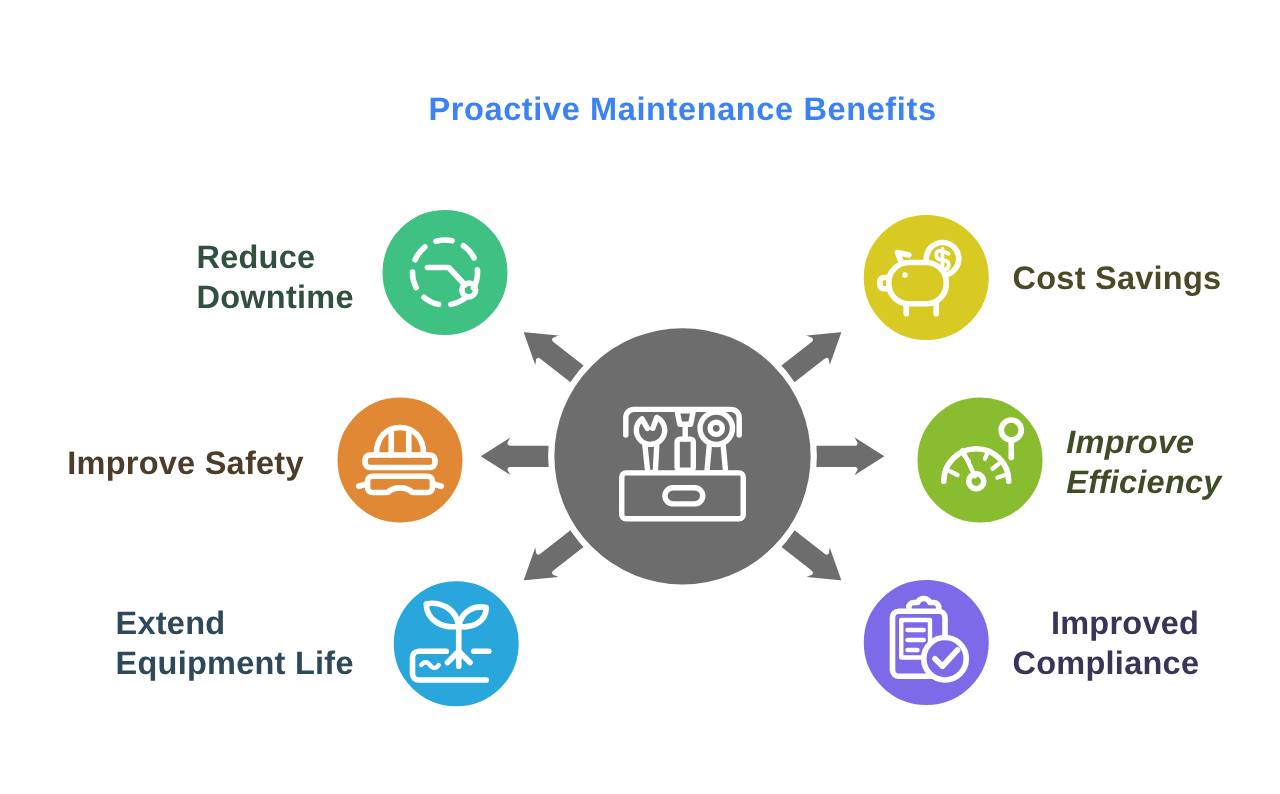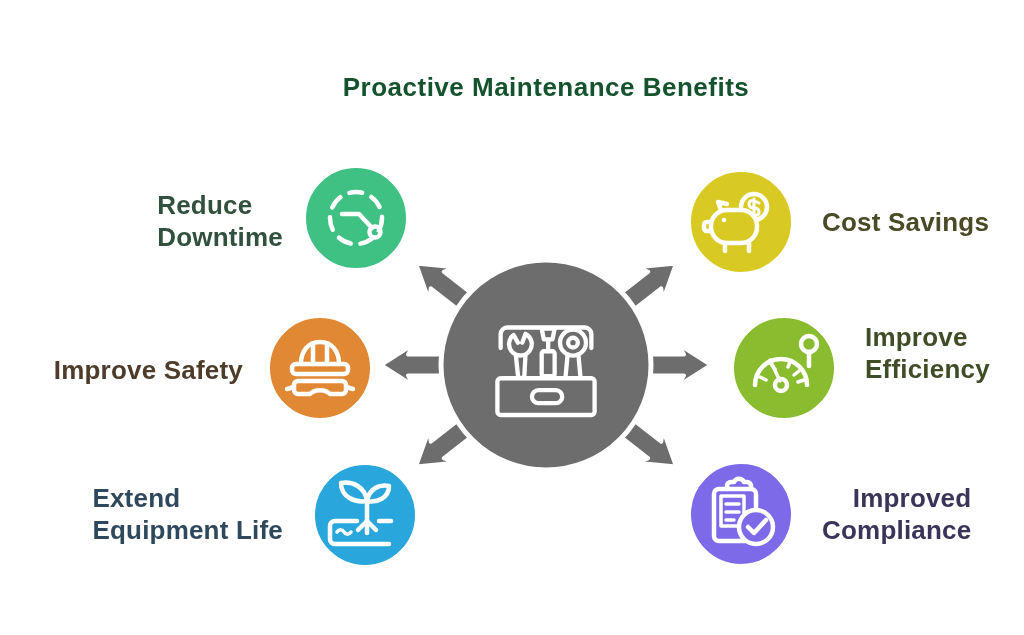--- a/index.html
+++ b/index.html
@@ -16,40 +16,40 @@
     position:absolute;box-sizing:border-box;width:110px;height:110px;
     border-radius:50%;border:5px solid #ffffff;
     display:flex;align-items:center;justify-content:center;
   }
   .benefit-circle svg{display:block;}
   .benefit-label{
     position:absolute;font-size:26px;line-height:32px;font-weight:700;
     white-space:pre-line;letter-spacing:0.2px;
   }
   .align-r{text-align:left;}
-  .align-l{text-align:left;margin-left:12px;}
+  .align-l{text-align:left;}
   .pos-reduce-downtime{right:741px;top:189px;}
   .pos-cost-savings{left:810px;top:206px;}
   .pos-improve-safety{right:781px;top:354px;}
-  .pos-improve-efficiency{left:853px;top:321px;}
+  .pos-improve-efficiency{left:853px;top:337px;font-style:italic;}
   .pos-extend-equipment-life{right:741px;top:482px;}
   .pos-improved-compliance{left:810px;top:482px;}
   .circ-reduce-downtime{left:301px;top:163px;}
   .circ-cost-savings{left:686px;top:167px;}
   .circ-improve-safety{left:265px;top:313px;}
   .circ-improve-efficiency{left:729px;top:313px;}
   .circ-extend-equipment-life{left:310px;top:460px;}
   .circ-improved-compliance{left:686px;top:459px;}
 </style>
 </head>
 <body>
 
 <div class="canvas">
 
-  <div class="title" style="color: #14532d;">Proactive Maintenance Benefits</div>
+  <div class="title" style="color: #3b82f6;">Proactive Maintenance Benefits</div>
 
   <svg class="hub-svg" width="360" height="360" viewBox="-180 -180 360 360">
     <g stroke="#ffffff" stroke-width="4" stroke-linejoin="round">
       <path d="M60,-10.5 L138,-10.5 L132,-21 L165,0 L132,21 L138,10.5 L60,10.5 Z" fill="#6d6d6d"></path>
       <path transform="rotate(180)" d="M60,-10.5 L138,-10.5 L132,-21 L165,0 L132,21 L138,10.5 L60,10.5 Z" fill="#6d6d6d"></path>
       <path transform="rotate(-38)" d="M60,-10.5 L138,-10.5 L132,-21 L165,0 L132,21 L138,10.5 L60,10.5 Z" fill="#6d6d6d"></path>
       <path transform="rotate(218)" d="M60,-10.5 L138,-10.5 L132,-21 L165,0 L132,21 L138,10.5 L60,10.5 Z" fill="#6d6d6d"></path>
       <path transform="rotate(38)" d="M60,-10.5 L138,-10.5 L132,-21 L165,0 L132,21 L138,10.5 L60,10.5 Z" fill="#6d6d6d"></path>
       <path transform="rotate(142)" d="M60,-10.5 L138,-10.5 L132,-21 L165,0 L132,21 L138,10.5 L60,10.5 Z" fill="#6d6d6d"></path>
     </g>

